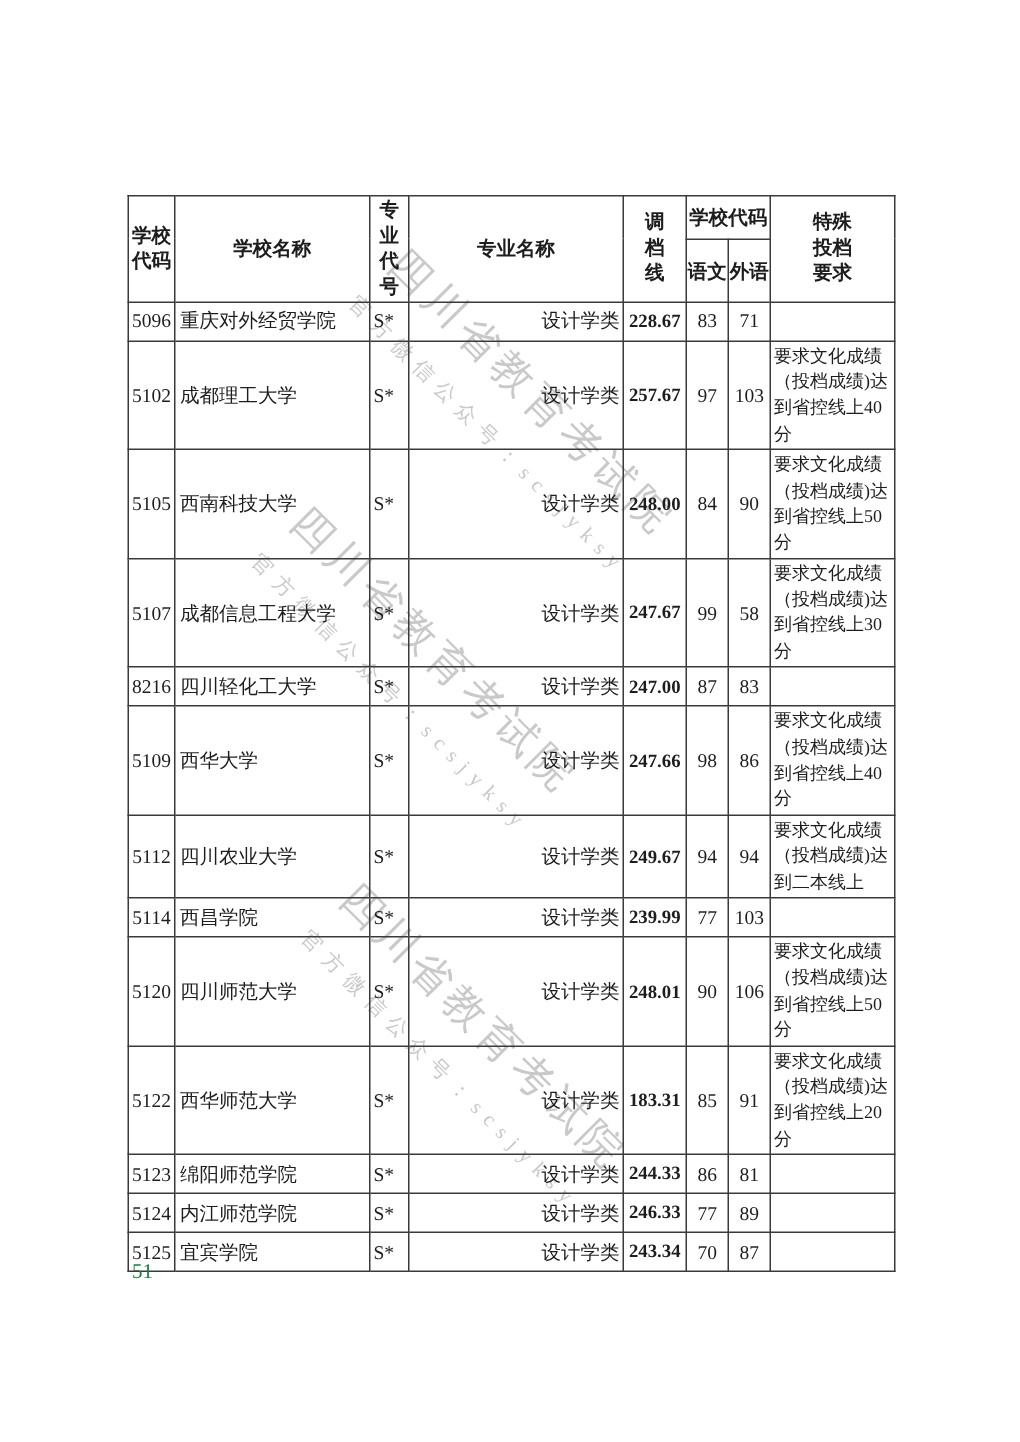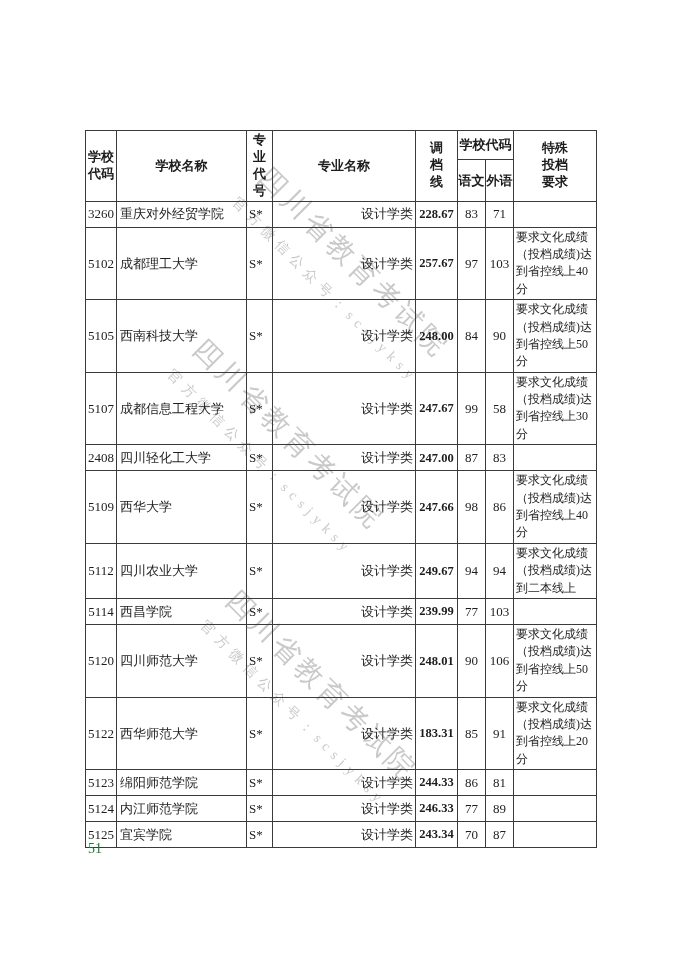--- a/index.html
+++ b/index.html
@@ -91,21 +91,21 @@
         <th colspan="2">学校代码</th>
         <th rowspan="2"><span class="vtext w2">特殊投档要求</span></th>
       </tr>
       <tr class="h2">
         <th>语文</th>
         <th>外语</th>
       </tr>
     </thead>
     <tbody id="rows">
         <tr>
-          <td class="c-code">3260</td>
+          <td class="c-code">5096</td>
           <td class="c-name">重庆对外经贸学院</td>
           <td class="c-mcode">S*</td>
           <td class="c-mname">设计学类</td>
           <td class="c-score">228.67</td>
           <td class="c-num">83</td>
           <td class="c-num">71</td>
           <td class="c-remark"></td>
         </tr>
         <tr>
           <td class="c-code">5102</td>
@@ -131,21 +131,21 @@
           <td class="c-code">5107</td>
           <td class="c-name">成都信息工程大学</td>
           <td class="c-mcode">S*</td>
           <td class="c-mname">设计学类</td>
           <td class="c-score">247.67</td>
           <td class="c-num">99</td>
           <td class="c-num">58</td>
           <td class="c-remark">要求文化成绩（投档成绩)达到省控线上30分</td>
         </tr>
         <tr>
-          <td class="c-code">2408</td>
+          <td class="c-code">8216</td>
           <td class="c-name">四川轻化工大学</td>
           <td class="c-mcode">S*</td>
           <td class="c-mname">设计学类</td>
           <td class="c-score">247.00</td>
           <td class="c-num">87</td>
           <td class="c-num">83</td>
           <td class="c-remark"></td>
         </tr>
         <tr>
           <td class="c-code">5109</td>

